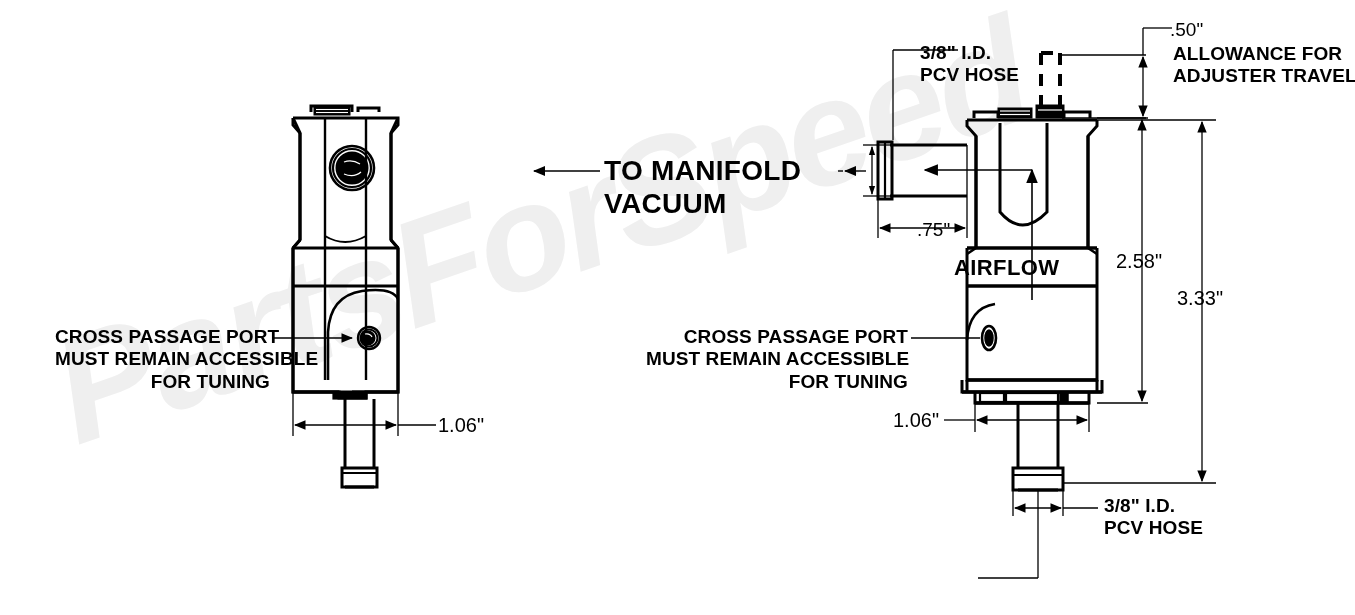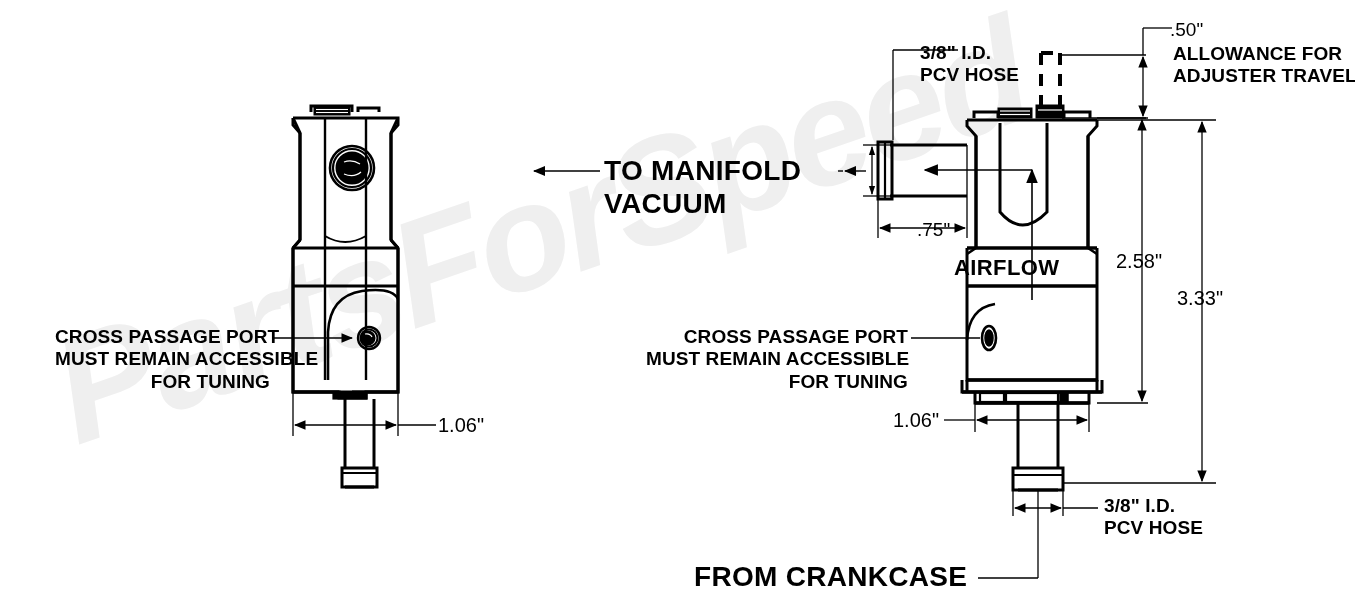--- a/index.html
+++ b/index.html
@@ -260,15 +260,14 @@
 MUST REMAIN ACCESSIBLE
 FOR TUNING</div>
 
   <div class="dim" style="left:438px;top:414px;font-size:20px;">1.06"</div>
 
   <div class="dim" style="left:893px;top:409px;font-size:20px;">1.06"</div>
 
   <div class="lbl" style="left:1104px;top:495px;font-size:19px;">3/8" I.D.
 PCV HOSE</div>
 
-  <div class="lbl" style="left:694px;top:560px;font-size:28px;letter-spacing:.3px;">FROM CRANKCASE</div>
 
 </div>
 
 </body></html>

